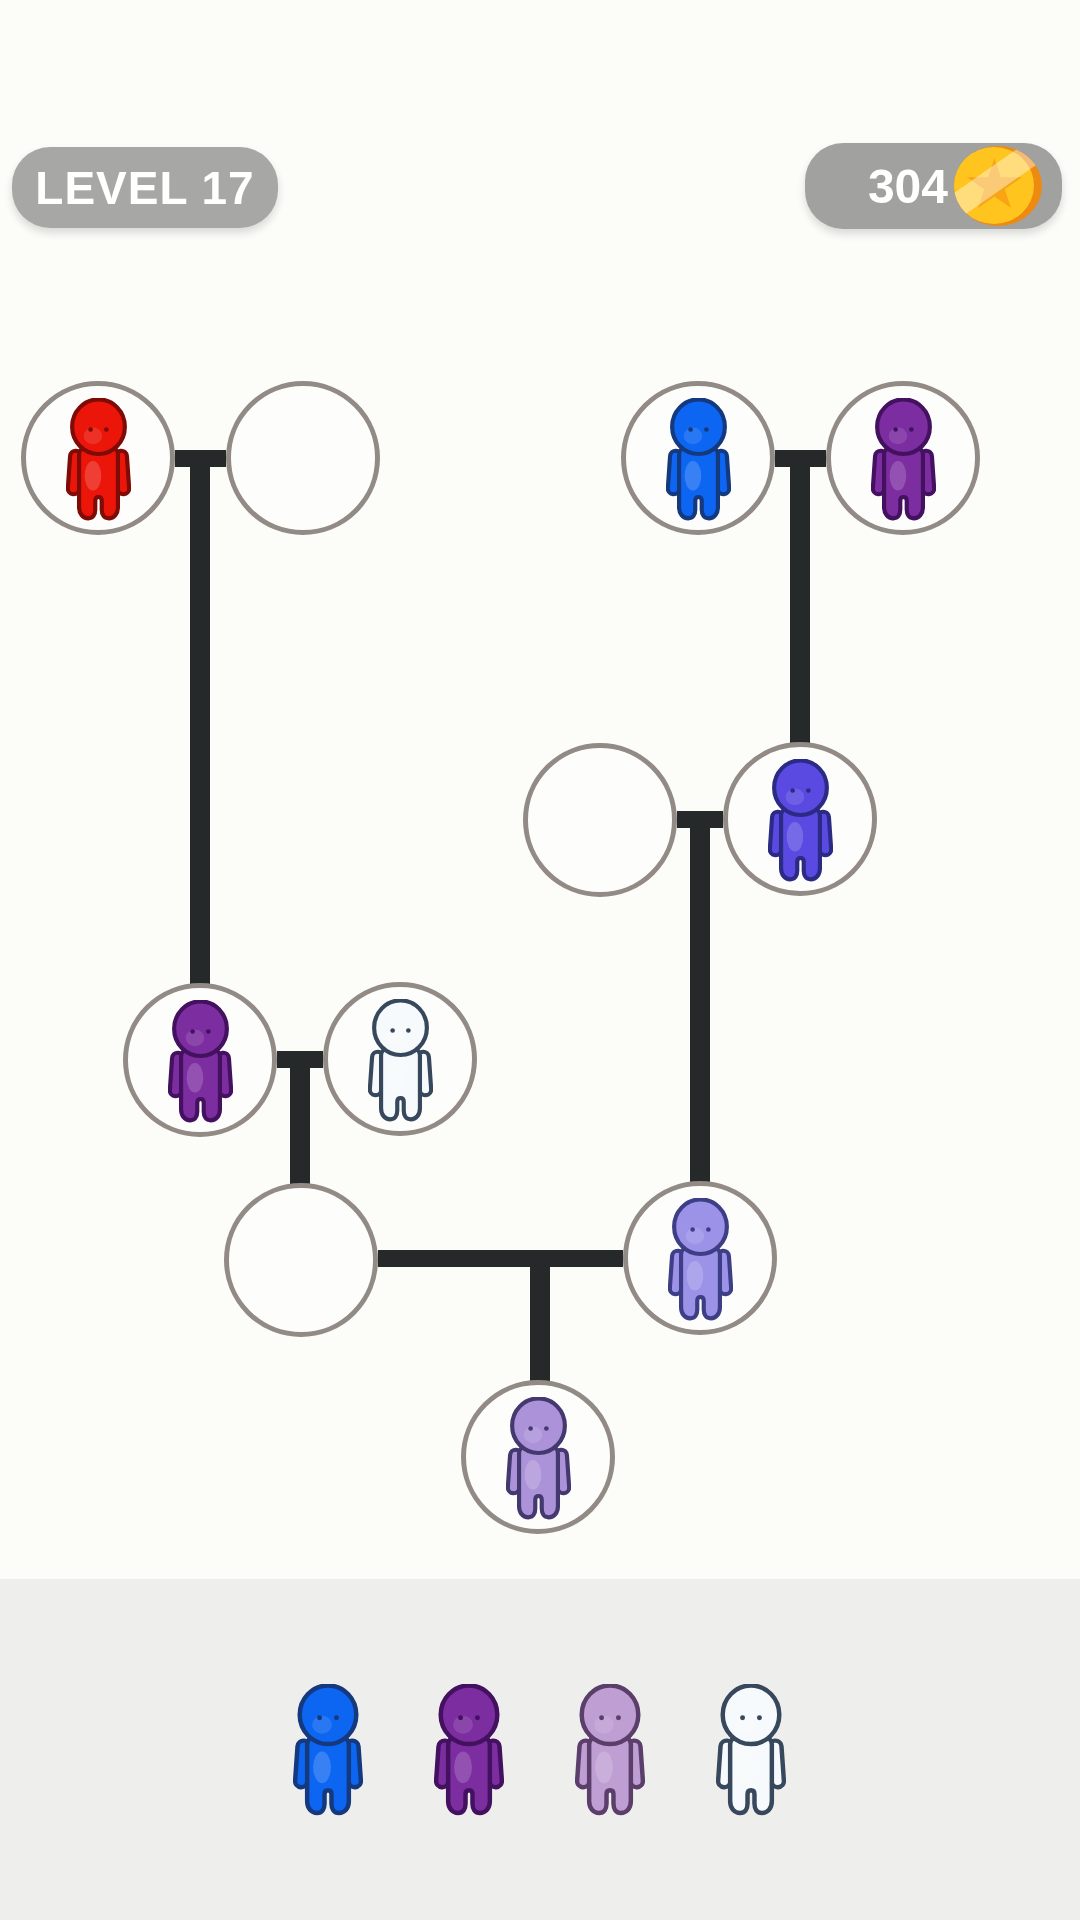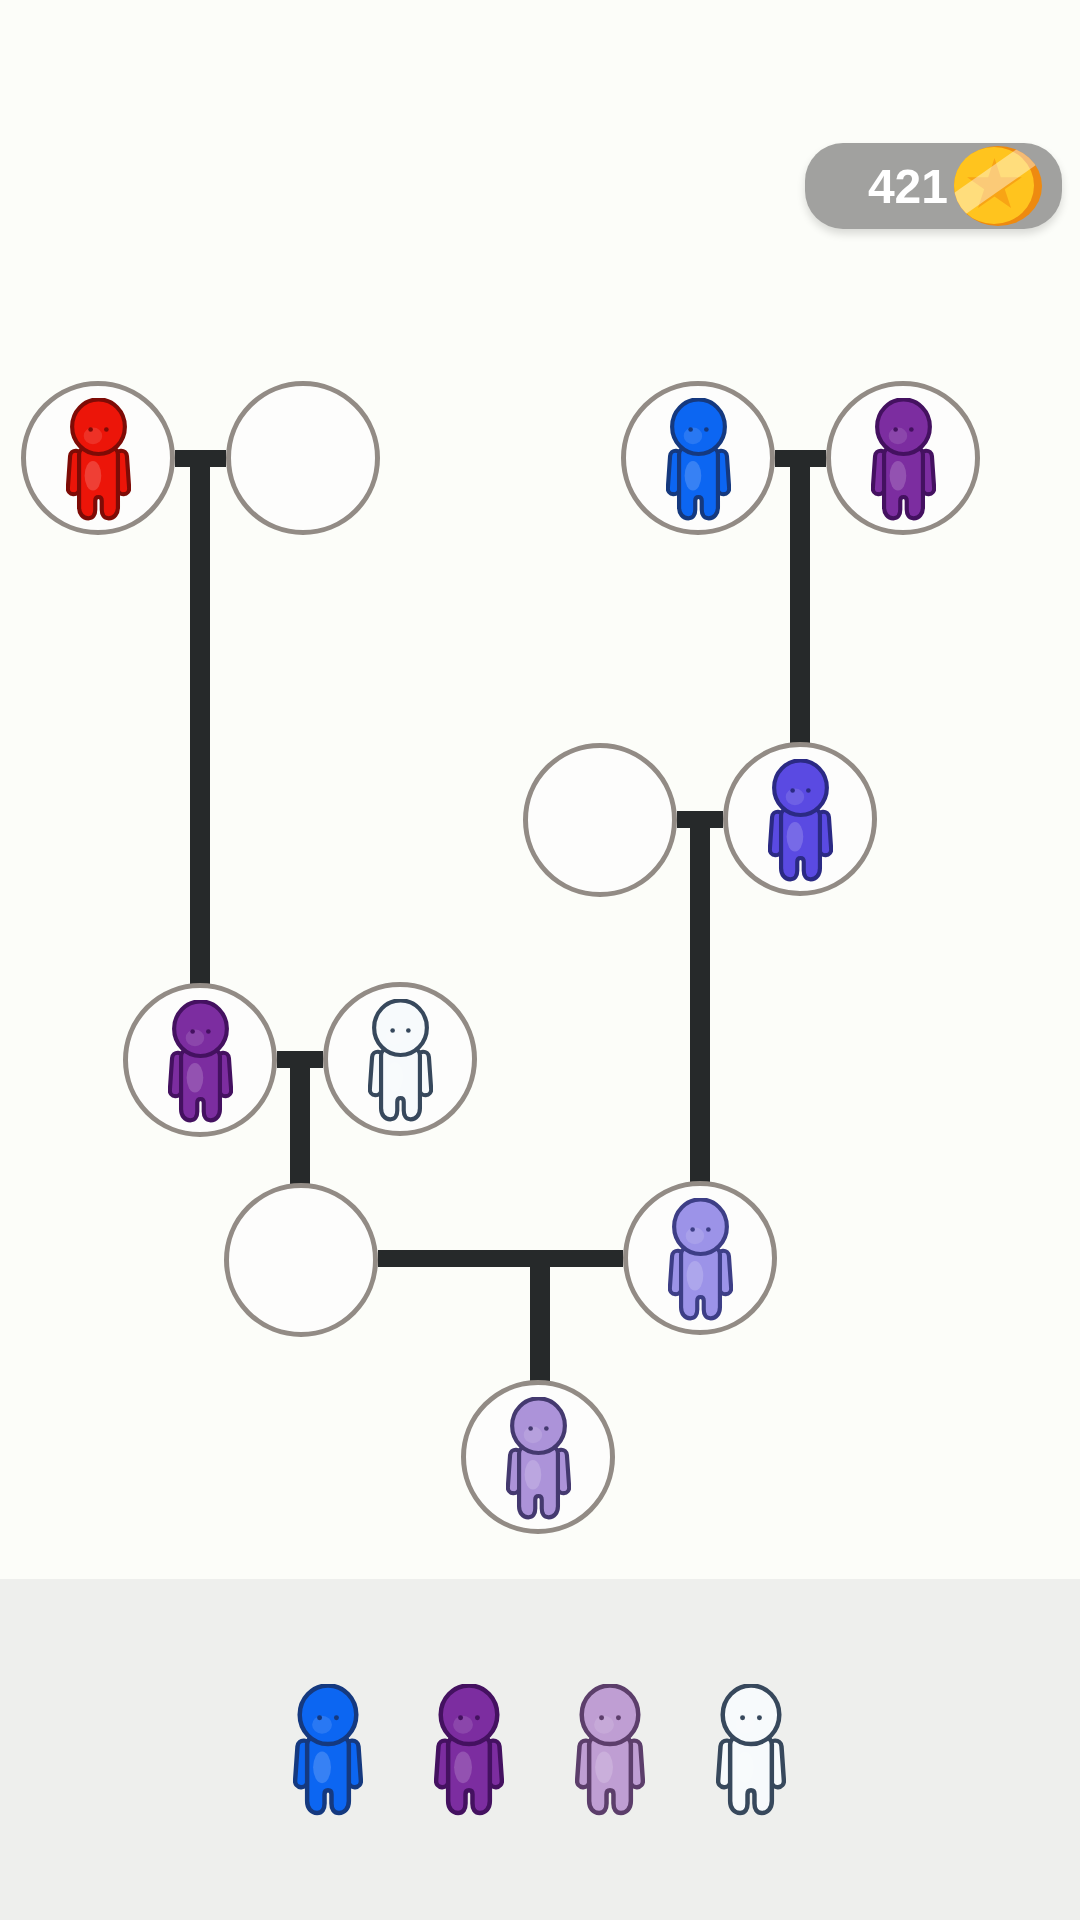--- a/index.html
+++ b/index.html
@@ -259,23 +259,26 @@
         C18,130 14,125 14,118 L14,61 C14,57 16.5,54 21,54 Z"></path>
       <ellipse cx="35" cy="31" rx="28.5" ry="29.5" fill="#f7fafc"></ellipse>
     </g>
     <ellipse cx="29" cy="84" rx="9" ry="16" fill="#ffffff" opacity="0.18"></ellipse>
     <ellipse cx="29" cy="41" rx="10" ry="9" fill="#ffffff" opacity="0.12"></ellipse>
     <circle cx="26.5" cy="34" r="2.5" fill="#37485c"></circle>
     <circle cx="43.5" cy="34" r="2.5" fill="#37485c"></circle>
   </svg></div>
     </div>
 
+  <div class="level-badge" id="level-badge" style="background: rgb(167, 167, 165);">
+    <span>LEVEL 17</span>
+  </div>
 
   <div class="coin-badge" id="coin-badge" style="background: rgb(161, 161, 159);">
-    <span class="coin-count">421</span>
+    <span class="coin-count">304</span>
     <div class="coin">
       <div class="coin-edge" id="coin-edge" style="background: rgb(238, 138, 16);"></div>
       <div class="coin-face" id="coin-face" style="background: rgb(255, 196, 30);"></div>
       <div class="coin-star" id="coin-star" style="background: rgb(248, 164, 21);"></div>
       <div class="coin-mask">
         <div class="coin-shine" id="coin-shine" style="background: rgba(255, 255, 255, 0.42);"></div>
       </div>
     </div>
   </div>
 

